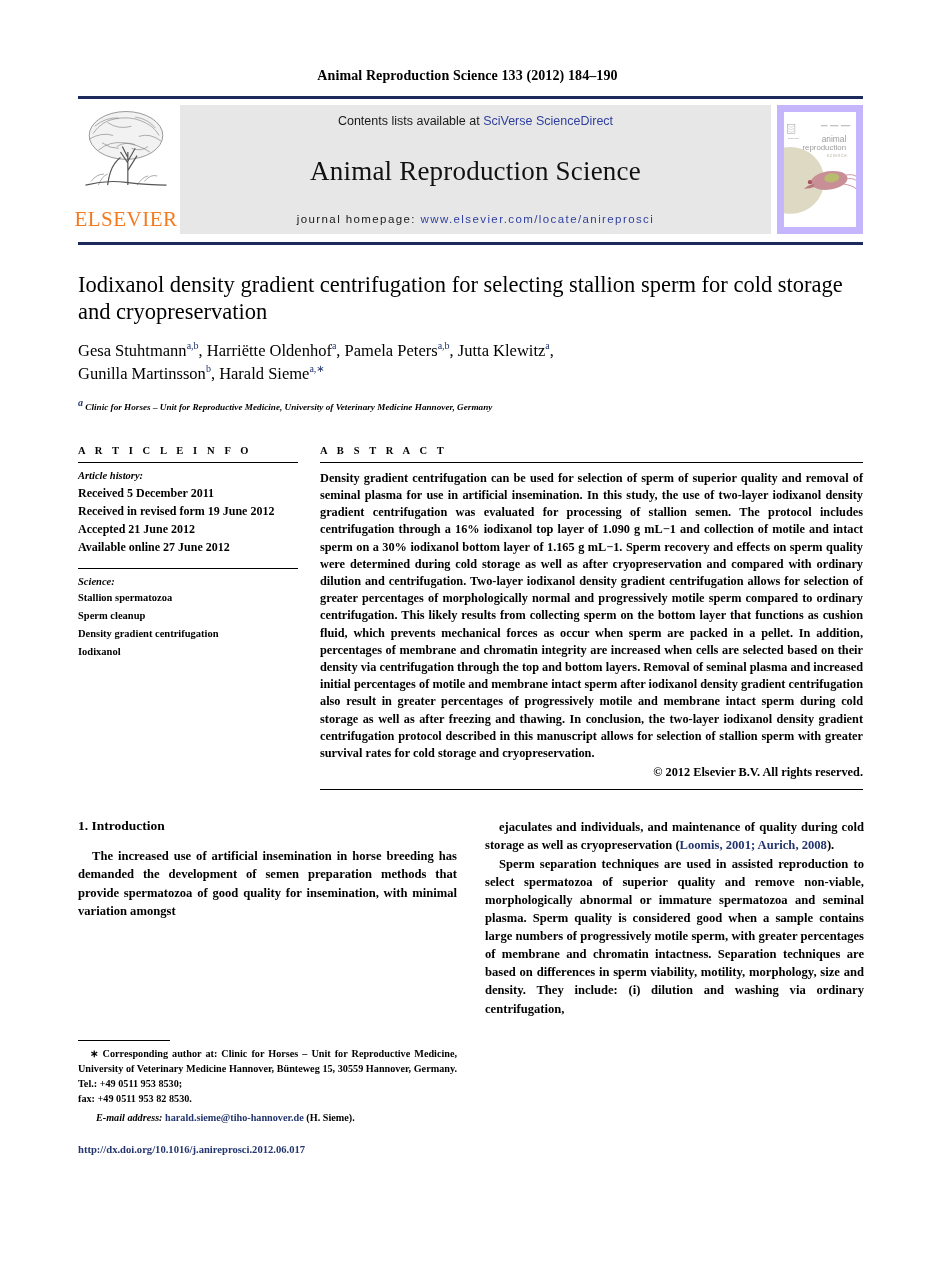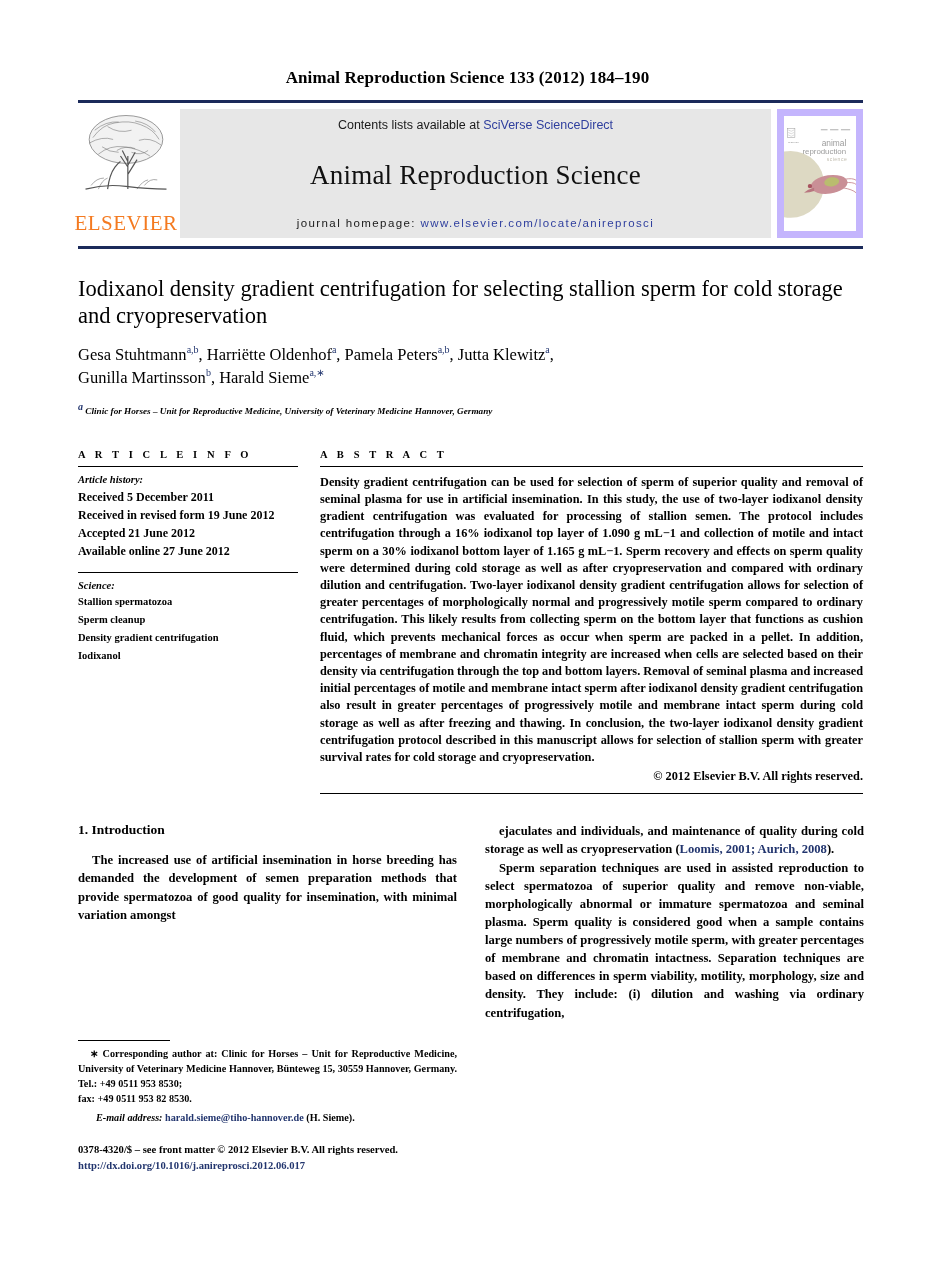--- a/index.html
+++ b/index.html
@@ -22,21 +22,21 @@
     width: 935px;
     height: 1266px;
     padding: 0;
   }
 
   
   .running-head {
     text-align: center;
     font-family: "Liberation Serif", serif;
     font-weight: bold;
-    font-size: 17px;
+    font-size: 14px;
     letter-spacing: 0.1px;
     padding-top: 68px;
   }
 
   
   .masthead {
     margin: 12px 72px 0 78px;
     border-top: 3px solid #1b2a5a;
     padding-top: 6px;
     display: flex;
@@ -430,17 +430,16 @@
     </div>
     <div class="fn">fax: +49 0511 953 82 8530.</div>
     <div class="fn-email">
       <span class="ital">E-mail address:</span>
       <span class="mail">harald.sieme@tiho-hannover.de</span>
       <span>(H. Sieme).</span>
     </div>
   </div>
 
   <div class="imprint">
-    <div class="imprint-line">0378-4320/$ – see front matter © 2012 Elsevier B.V. All rights reserved.</div>
     <div class="imprint-line doi">http://dx.doi.org/10.1016/j.anireprosci.2012.06.017</div>
   </div>
 
 </div>
 
 </body></html>

